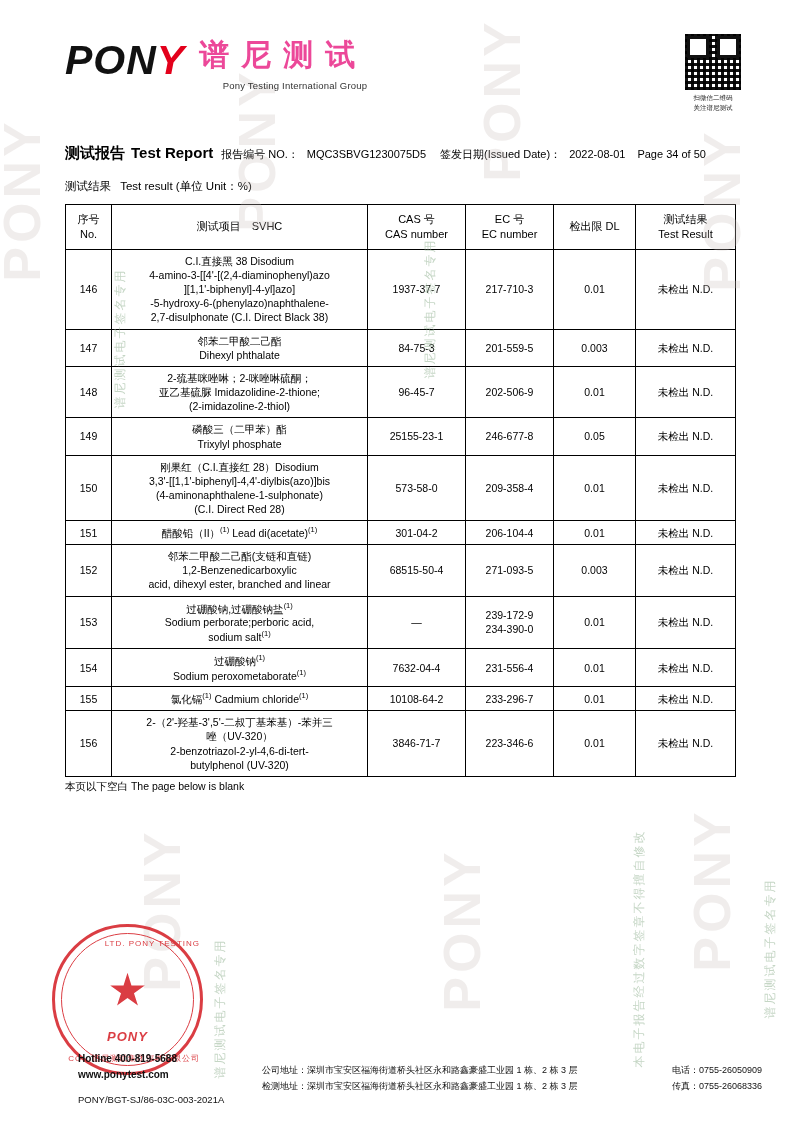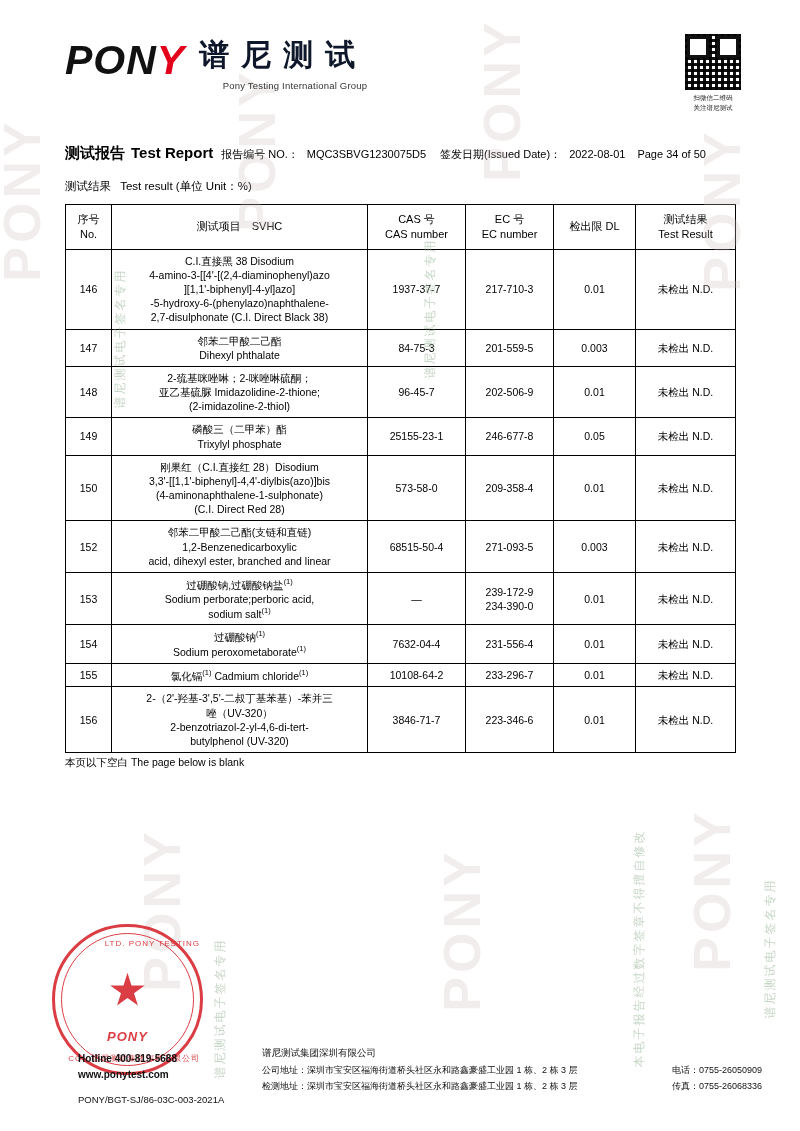--- a/index.html
+++ b/index.html
@@ -73,21 +73,21 @@
   }
   .pony-logo .y-red { color: #e3001b; }
   .cn-brand {
     margin-left: 14px;
     line-height: 1;
   }
   .cn-brand .cn-main {
     font-size: 30px;
     letter-spacing: 12px;
     font-weight: bold;
-    color: #0f172a;
+    color: #ec4899;
   }
   .cn-brand .cn-sub {
     font-size: 9.5px;
     color: #333;
     letter-spacing: 0.2px;
     margin-top: 11px;
     text-align: right;
   }
   .qr-block {
     position: absolute;
@@ -423,20 +423,30 @@
             <span class="ln">3,3'-[[1,1'-biphenyl]-4,4'-diylbis(azo)]bis</span>
             <span class="ln">(4-aminonaphthalene-1-sulphonate)</span>
             <span class="ln">(C.I. Direct Red 28)</span>
           </td>
           <td>573-58-0</td>
           <td>209-358-4</td>
           <td>0.01</td>
           <td>未检出 N.D.</td>
         </tr>
         <tr>
+          <td>151</td>
+          <td class="svhc">
+            <span class="ln">醋酸铅（II）<sup>(1)</sup> Lead di(acetate)<sup>(1)</sup></span>
+          </td>
+          <td>301-04-2</td>
+          <td>206-104-4</td>
+          <td>0.01</td>
+          <td>未检出 N.D.</td>
+        </tr>
+        <tr>
           <td>152</td>
           <td class="svhc">
             <span class="ln">邻苯二甲酸二己酯(支链和直链)</span>
             <span class="ln">1,2-Benzenedicarboxylic</span>
             <span class="ln">acid, dihexyl ester, branched and linear</span>
           </td>
           <td>68515-50-4</td>
           <td>271-093-5</td>
           <td>0.003</td>
           <td>未检出 N.D.</td>
@@ -501,21 +511,20 @@
       <div class="arc-bottom">CO., 谱尼测试集团深圳有限公司</div>
     </div>
 
     <div class="hotline">
       <div>Hotline 400-819-5688</div>
       <div class="web">www.ponytest.com</div>
     </div>
     <div class="doc-code">PONY/BGT-SJ/86-03C-003-2021A</div>
 
     <div class="addr">
-      <div class="company">谱尼测试集团深圳有限公司</div>
       <div class="row">
         <div class="left">
           <span>公司地址：</span><span>深圳市宝安区福海街道桥头社区永和路鑫豪盛工业园 1 栋、2 栋 3 层</span>
         </div>
         <div class="right">电话：0755-26050909</div>
       </div>
       <div class="row">
         <div class="left">
           <span>检测地址：</span><span>深圳市宝安区福海街道桥头社区永和路鑫豪盛工业园 1 栋、2 栋 3 层</span>
         </div>

